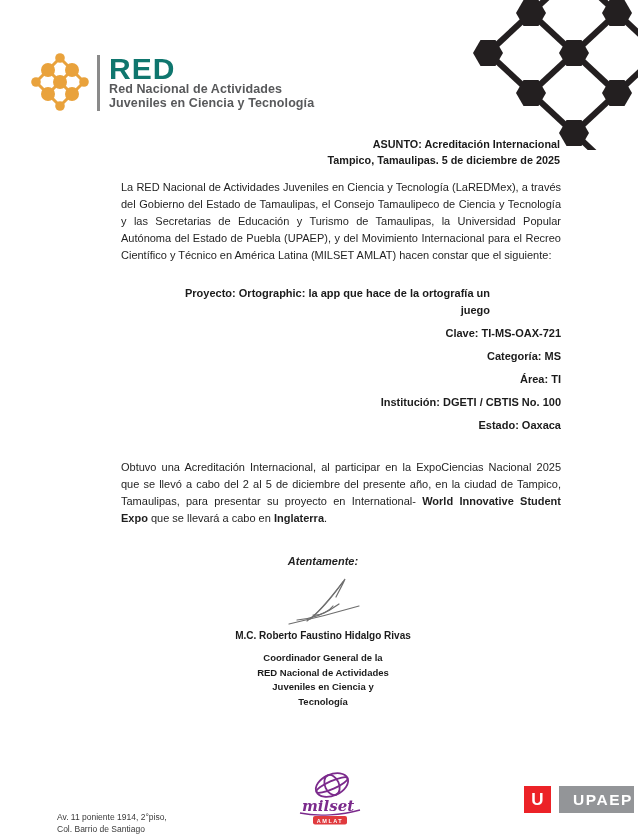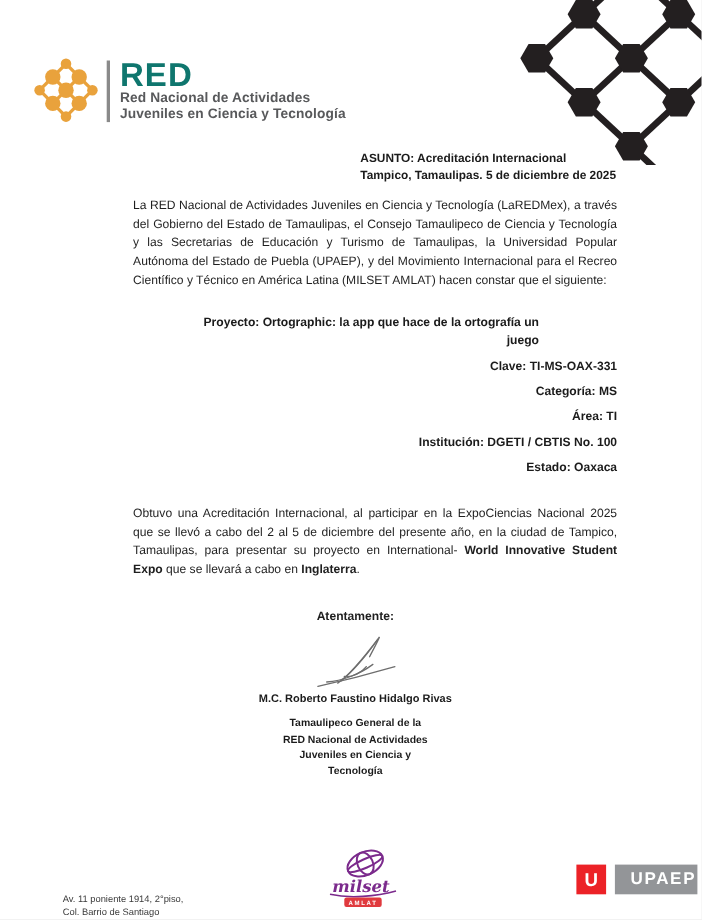--- a/index.html
+++ b/index.html
@@ -14,31 +14,31 @@
   .hex-pattern { position:absolute; top:0; right:0; width:208px; height:150px; }
 
   
   .logo { position:absolute; top:50px; left:29px; display:flex; align-items:center; }
   .logo-mark { width:62px; height:64px; }
   .logo-divider { width:3px; height:56px; background:#8a8a8a; margin:2px 9px 0 6px; }
   .logo-wordmark { color:#0f766e; font-weight:bold; font-size:30px; line-height:27px; letter-spacing:1px; }
   .logo-sub { color:#58595B; font-weight:bold; font-size:12.5px; line-height:14px; letter-spacing:0.1px; }
 
   
-  .subject-block { position:absolute; top:137px; right:78px; 
+  .subject-block { position:absolute; top:137px; right:78px; text-align:right;
     font-weight:bold; font-size:10.8px; line-height:15.5px; color:#1b1b1b; }
 
   
   .content { position:absolute; left:85px; top:179px; width:476px; font-size:11px; line-height:17px; color:#1f1f1f; }
   .para { text-align:justify;margin-left:36px; }
   .details { margin-top:21px; text-align:right; font-weight:bold; color:#1b1b1b; }
   .details .item { margin-bottom:6px; }
   .details .item.wrap { max-width:334px; margin-left:auto; margin-right:auto; }
   .para2 { margin-top:25px; }
-  .salutation { margin-top:26px; text-align:center; font-weight:bold; font-size:11px; }
+  .salutation { margin-top:26px; text-align:center; font-weight:bold; font-size:11px;font-style:italic; }
   .sig-area { text-align:center; }
   .sig-svg { display:block; margin:1px auto 0; }
   .sig-name { font-weight:bold; font-size:10px; color:#1b1b1b; }
   .sig-title { margin-top:7px; font-weight:bold; font-size:9.5px; line-height:14.5px; color:#1b1b1b; }
 
   
   .footer-address { position:absolute; left:57px; top:812px; font-size:8.5px; line-height:11.5px; color:#3a3a3a; }
   .milset { position:absolute; left:294px; top:771px; width:72px; height:56px; }
   .upaep { position:absolute; left:524px; top:786px; display:flex; align-items:stretch; height:27px; }
   .upaep-u { width:27px; background:#EC2227; color:#ffffff; font-weight:bold; font-size:17px;
@@ -120,21 +120,21 @@
   <div class="subject-block">
     <div>ASUNTO: Acreditación Internacional</div>
     <div>Tampico, Tamaulipas. 5 de diciembre de 2025</div>
   </div>
 
   <div class="content">
     <p class="para">La RED Nacional de Actividades Juveniles en Ciencia y Tecnología (LaREDMex), a través del Gobierno del Estado de Tamaulipas, el Consejo Tamaulipeco de Ciencia y Tecnología y las Secretarias de Educación y Turismo de Tamaulipas, la Universidad Popular Autónoma del Estado de Puebla (UPAEP), y del Movimiento Internacional para el Recreo Científico y Técnico en América Latina (MILSET AMLAT) hacen constar que el siguiente:</p>
 
     <div class="details">
       <div class="item wrap">Proyecto: Ortographic: la app que hace de la ortografía un juego</div>
-      <div class="item">Clave: TI-MS-OAX-331</div>
+      <div class="item">Clave: TI-MS-OAX-721</div>
       <div class="item">Categoría: MS</div>
       <div class="item">Área: TI</div>
       <div class="item">Institución: DGETI / CBTIS No. 100</div>
       <div class="item">Estado: Oaxaca</div>
     </div>
 
     <p class="para para2"><span>Obtuvo una Acreditación Internacional, al participar en la ExpoCiencias Nacional 2025 que se llevó a cabo del 2 al 5 de diciembre del presente año, en la ciudad de Tampico, Tamaulipas, para presentar su proyecto en International- </span><b>World Innovative Student Expo</b><span> que se llevará a cabo en </span><b>Inglaterra</b><span>.</span></p>
 
     <div class="salutation">Atentamente:</div>
 
@@ -143,21 +143,21 @@
         <g fill="none" stroke="#6e6e6e" stroke-width="1.2" stroke-linecap="round">
           <path d="M 34,50 C 46,42 60,24 72,8 C 70,13 66,20 63,26"></path>
           <path d="M 37,48 C 50,38 62,22 70,11"></path>
           <path d="M 16,53 C 34,49 62,42 86,35"></path>
           <path d="M 24,49 C 38,48 54,42 66,33"></path>
           <path d="M 40,44 C 48,45 56,40 60,35"></path>
         </g>
       </svg>
       <div class="sig-name">M.C. Roberto Faustino Hidalgo Rivas</div>
       <div class="sig-title">
-        <div>Tamaulipeco General de la</div>
+        <div>Coordinador General de la</div>
         <div>RED Nacional de Actividades</div>
         <div>Juveniles en Ciencia y</div>
         <div>Tecnología</div>
       </div>
     </div>
   </div>
 
   <div class="footer-address">
     <div>Av. 11 poniente 1914, 2°piso,</div>
     <div>Col. Barrio de Santiago</div>

